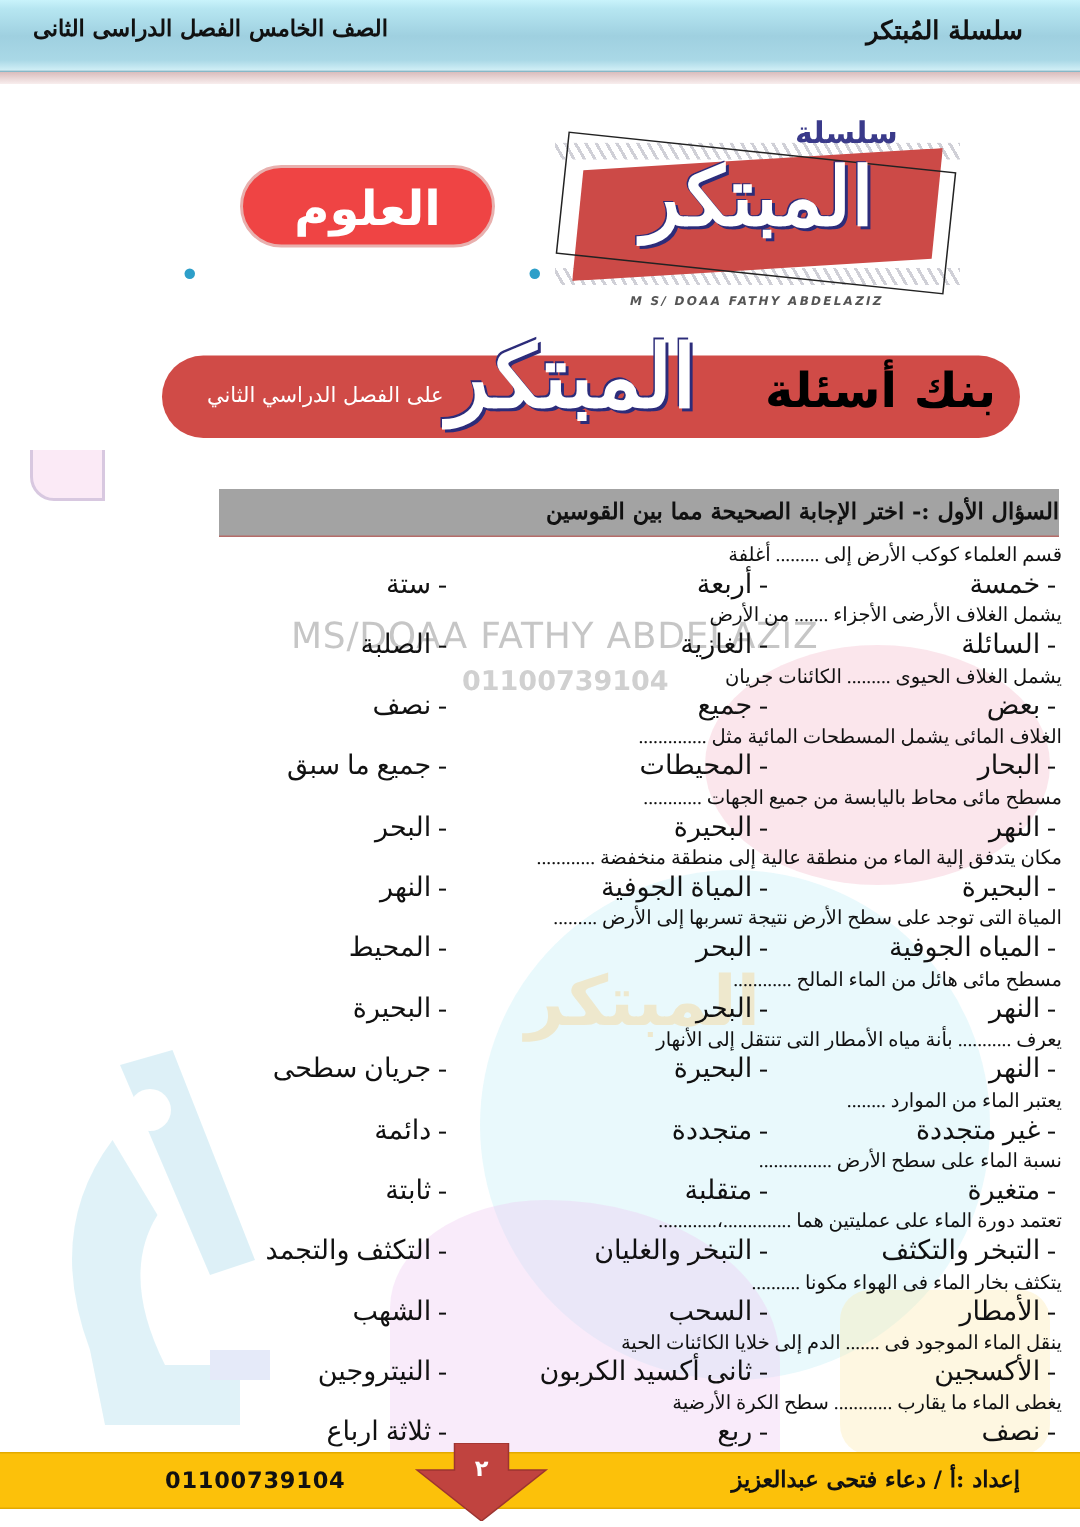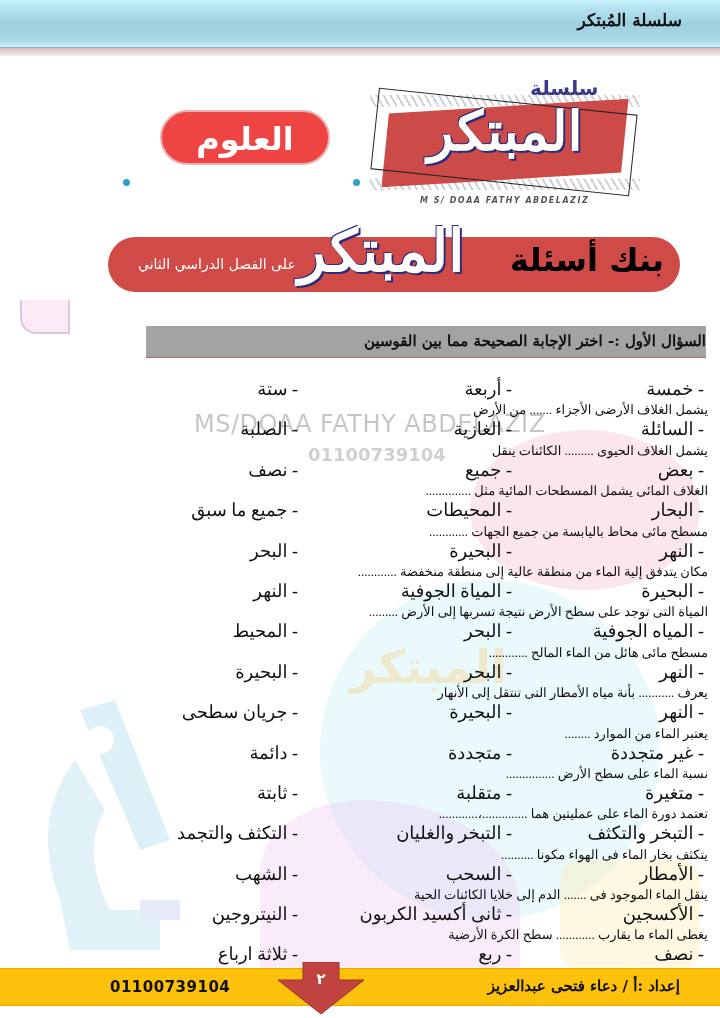--- a/index.html
+++ b/index.html
@@ -153,20 +153,21 @@
   .page-num {
     position: absolute; left: 311px; top: 970px; width: 20px; text-align: center;
     font-size: 15px; color: #fff; font-weight: bold;
   }
 </style>
 </head>
 <body>
 
 <div class="top-bar">
   <span class="series-title">سلسلة المُبتكر</span>
+  <span class="grade-info">الصف الخامس  الفصل الدراسى الثانى</span>
 </div>
 <div class="top-shadow"></div>
 
 <div class="bg-shape" style="left:470px; top:430px; width:230px; height:160px; background:#f4b8c8;"></div>
 <div class="bg-shape" style="left:320px; top:580px; width:340px; height:340px; background:#bfeff6;"></div>
 <div class="bg-shape" style="left:260px; top:800px; width:260px; height:180px; background:#efc6f0; border-radius:40% 60% 0 0;"></div>
 <div class="bg-shape" style="left:560px; top:860px; width:140px; height:110px; background:#fde7a8; border-radius:20px;"></div>
 
 <svg class="microscope" viewBox="0 0 170 250">
   <path d="M60 10 L95 0 L150 140 L120 150 Z" fill="#9fd7ea"></path>
@@ -200,36 +201,37 @@
 <div class="watermark-logo">المبتكر</div>
 <div class="watermark-name">MS/DOAA FATHY ABDELAZIZ</div>
 <div class="watermark-phone">01100739104</div>
 
 <div class="question-header">
   <span class="question-header-text">السؤال الأول :- اختر الإجابة الصحيحة مما بين القوسين</span>
 </div>
 
 <div class="qlist">
   <div class="q">
+    <div class="q-text">قسم العلماء كوكب الأرض إلى ......... أغلفة</div>
     <div class="q-opts">
       <span class="opt o1">- خمسة</span>
       <span class="opt o2">- أربعة</span>
       <span class="opt o3">- ستة</span>
     </div>
   </div>
   <div class="q">
     <div class="q-text">يشمل الغلاف الأرضى الأجزاء ....... من الأرض</div>
     <div class="q-opts">
       <span class="opt o1">- السائلة</span>
       <span class="opt o2">- الغازية</span>
       <span class="opt o3">- الصلبة</span>
     </div>
   </div>
   <div class="q">
-    <div class="q-text">يشمل الغلاف الحيوى ......... الكائنات ينقل</div>
+    <div class="q-text">يشمل الغلاف الحيوى ......... الكائنات جريان</div>
     <div class="q-opts">
       <span class="opt o1">- بعض</span>
       <span class="opt o2">- جميع</span>
       <span class="opt o3">- نصف</span>
     </div>
   </div>
   <div class="q">
     <div class="q-text">الغلاف المائى يشمل المسطحات المائية مثل ..............</div>
     <div class="q-opts">
       <span class="opt o1">- البحار</span>

